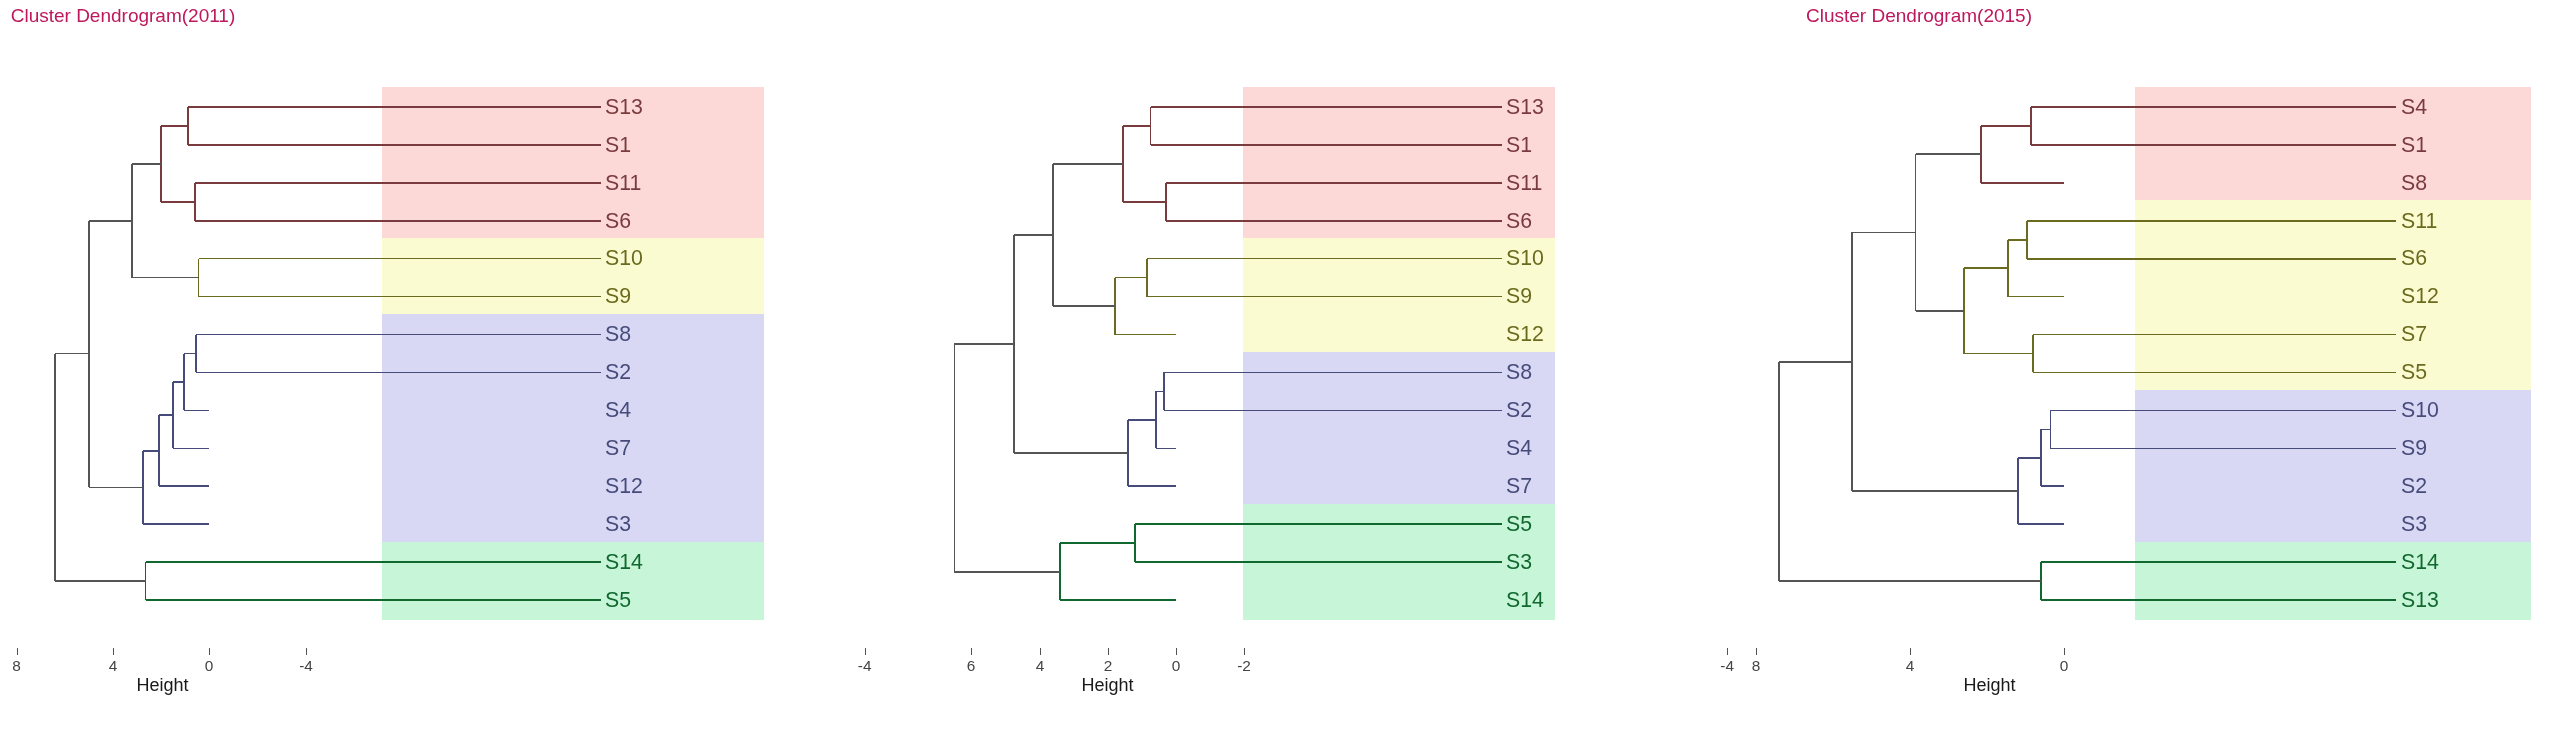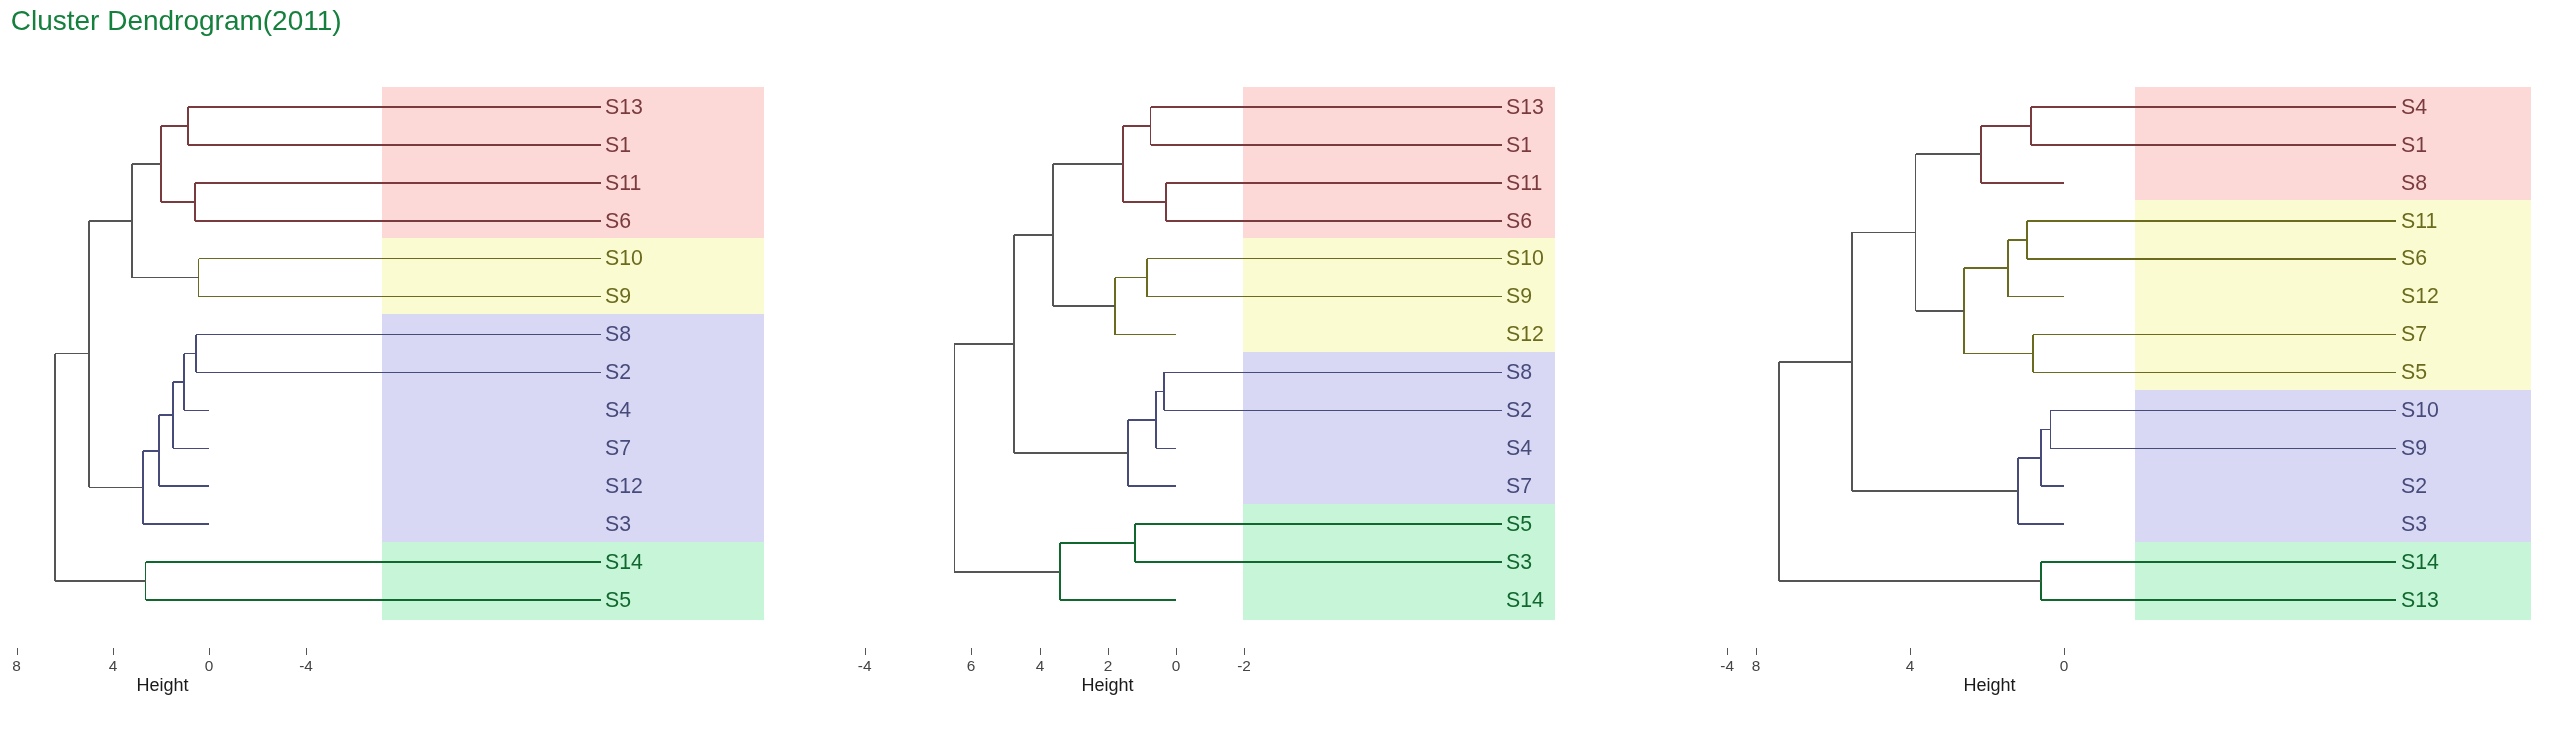--- a/index.html
+++ b/index.html
@@ -18,22 +18,22 @@
     width: 2576px;
     height: 742px;
   }
   .panel {
     position: relative;
     height: 742px;
     flex: 0 0 auto;
   }
   .panel-title {
     position: absolute;
-    font-size: 28px;
-    color: #15803d;
+    font-size: 19px;
+    color: #be185d;
     font-family: "Liberation Sans", sans-serif;
     white-space: nowrap;
   }
   .axis-label {
     position: absolute;
     font-size: 18px;
     color: #1a1a1a;
     font-family: "Liberation Sans", sans-serif;
     text-align: center;
     white-space: nowrap;
@@ -212,20 +212,21 @@
       <div class="tick-label" style="left: 180px; top: 657px;">4</div>
       <div class="tick-mark" style="left: 248px; top: 648px;"></div>
       <div class="tick-label" style="left: 248px; top: 657px;">2</div>
       <div class="tick-mark" style="left: 316px; top: 648px;"></div>
       <div class="tick-label" style="left: 316px; top: 657px;">0</div>
       <div class="tick-mark" style="left: 384px; top: 648px;"></div>
       <div class="tick-label" style="left: 384px; top: 657px;">-2</div>
       <div class="axis-label" style="left: 218px; top: 675px; width: 59px;">Height</div>
     </div>
     <div class="panel" style="width: 857px;">
+      <div class="panel-title" style="left: 86px; top: 4.7px;">Cluster Dendrogram(2015)</div>
       <div class="cluster-box" style="left: 415px; top: 87px; width: 396px; height: 116px; background: rgb(252, 217, 214);"></div>
       <div class="cluster-box" style="left: 415px; top: 200px; width: 396px; height: 192px; background: rgb(251, 251, 210);"></div>
       <div class="cluster-box" style="left: 415px; top: 390px; width: 396px; height: 154px; background: rgb(216, 216, 245);"></div>
       <div class="cluster-box" style="left: 415px; top: 542px; width: 396px; height: 78px; background: rgb(198, 245, 216);"></div>
       <svg class="tree" width="857" height="742" viewBox="0 0 1445 1251">
         <line x1="524.75" y1="180" x2="524.75" y2="244" stroke="#7a3b3f" stroke-width="3" shape-rendering="crispEdges"></line>
         <line x1="524.75" y1="180" x2="1140" y2="180" stroke="#7a3b3f" stroke-width="3" shape-rendering="crispEdges"></line>
         <line x1="524.75" y1="244" x2="1140" y2="244" stroke="#7a3b3f" stroke-width="3" shape-rendering="crispEdges"></line>
         <line x1="440.25" y1="212" x2="440.25" y2="308" stroke="#7a3b3f" stroke-width="3" shape-rendering="crispEdges"></line>
         <line x1="440.25" y1="212" x2="524.75" y2="212" stroke="#7a3b3f" stroke-width="3" shape-rendering="crispEdges"></line>

